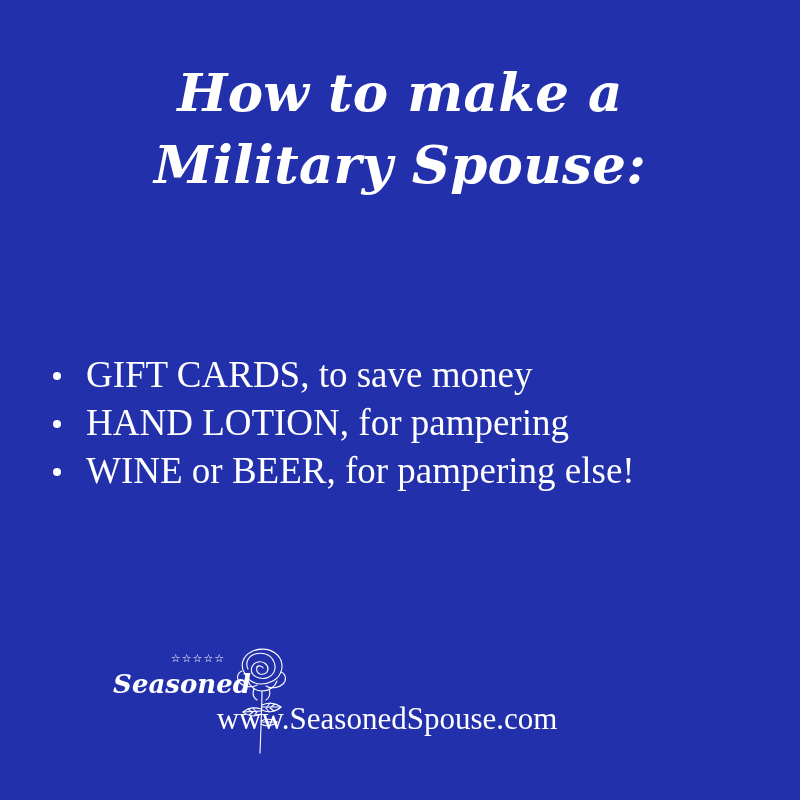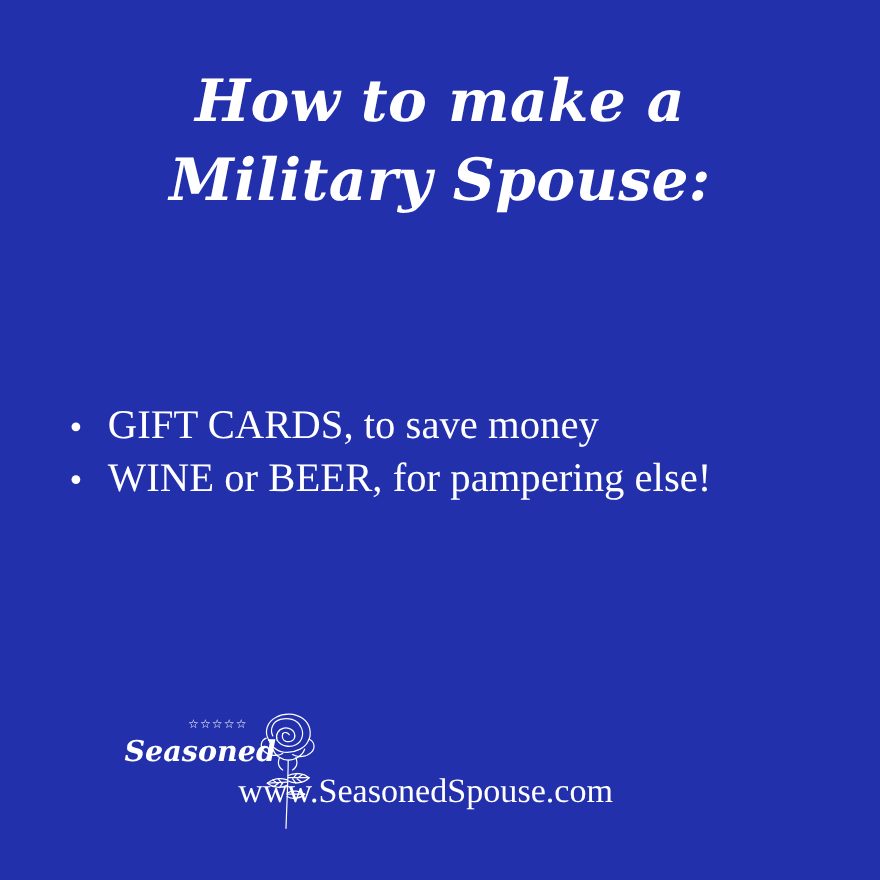--- a/index.html
+++ b/index.html
@@ -42,21 +42,21 @@
     white-space: nowrap;
     text-align: center;
   }
 
   
   #bullet-list {
     position: absolute;
     left: 46px;
     top: 347px;
     width: 720px;
-    margin: 16px;
+    margin: 4px;
     padding: 0;
     list-style: none;
   }
   #bullet-list li {
     position: relative;
     color: #FFFFFF;
     font-family: "Liberation Serif", "DejaVu Serif", serif;
     font-size: 37px;
     line-height: 48px;
     white-space: nowrap;
@@ -145,20 +145,24 @@
     <span class="title-line">Military Spouse:</span>
   </div>
 
   <ul id="bullet-list">
     <li>
       <span class="bullet-dot"></span>
       <span class="item-head">GIFT CARDS,</span><span class="item-tail"> to save money</span>
     </li>
     <li>
       <span class="bullet-dot"></span>
+      <span class="item-head">HAND LOTION,</span><span class="item-tail"> for pampering</span>
+    </li>
+    <li>
+      <span class="bullet-dot"></span>
       <span class="item-head">WINE or BEER,</span><span class="item-tail"> for pampering else!</span>
     </li>
   </ul>
 
   <div id="logo">
     <div id="logo-stars">☆☆☆☆☆</div>
     <div id="logo-wordmark">
       <span class="logo-line">Seasoned</span>
     </div>
     <svg id="logo-rose" viewBox="0 0 72 112" fill="none" stroke="#FFFFFF" stroke-width="1.1" stroke-linecap="round" stroke-linejoin="round">

